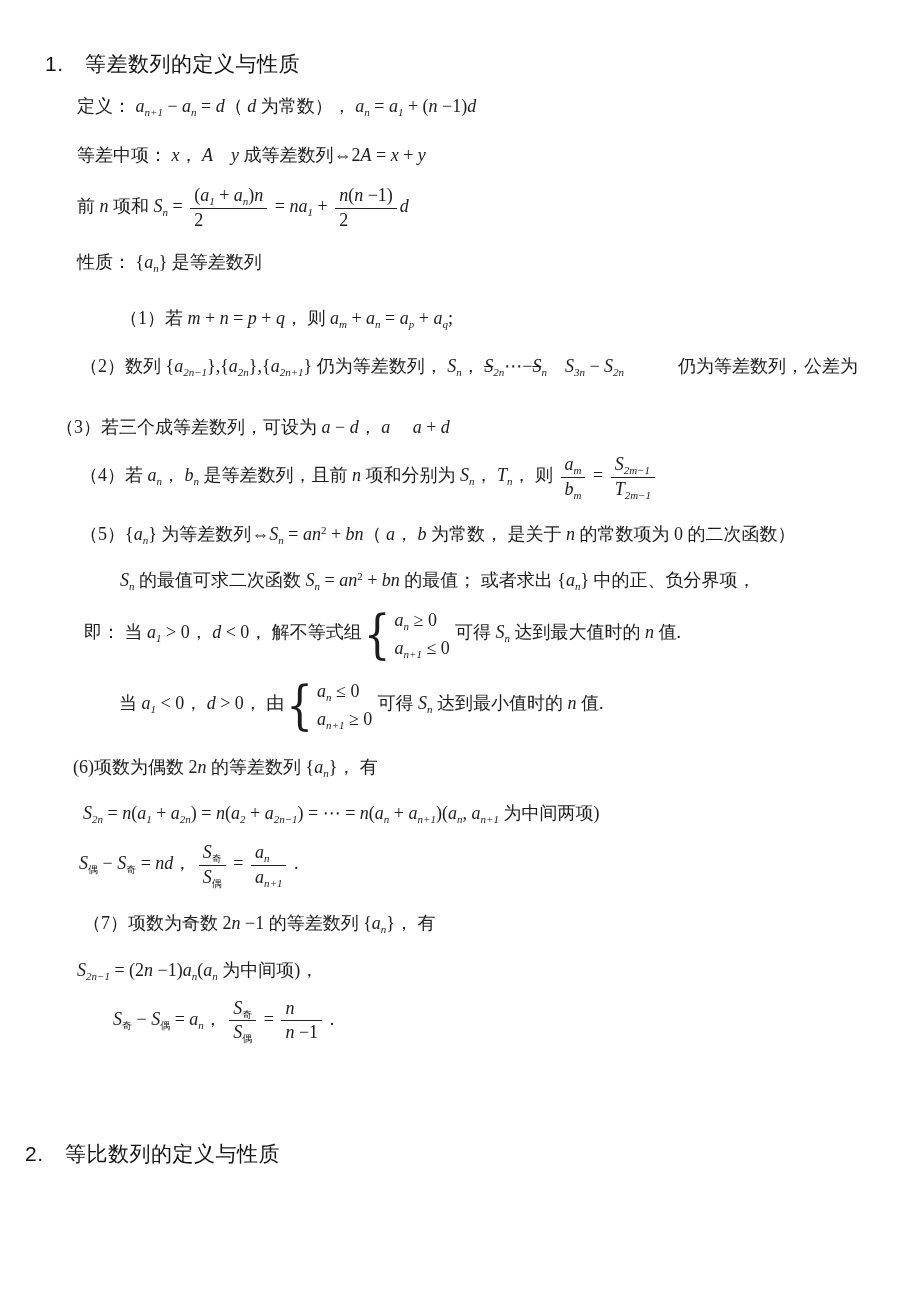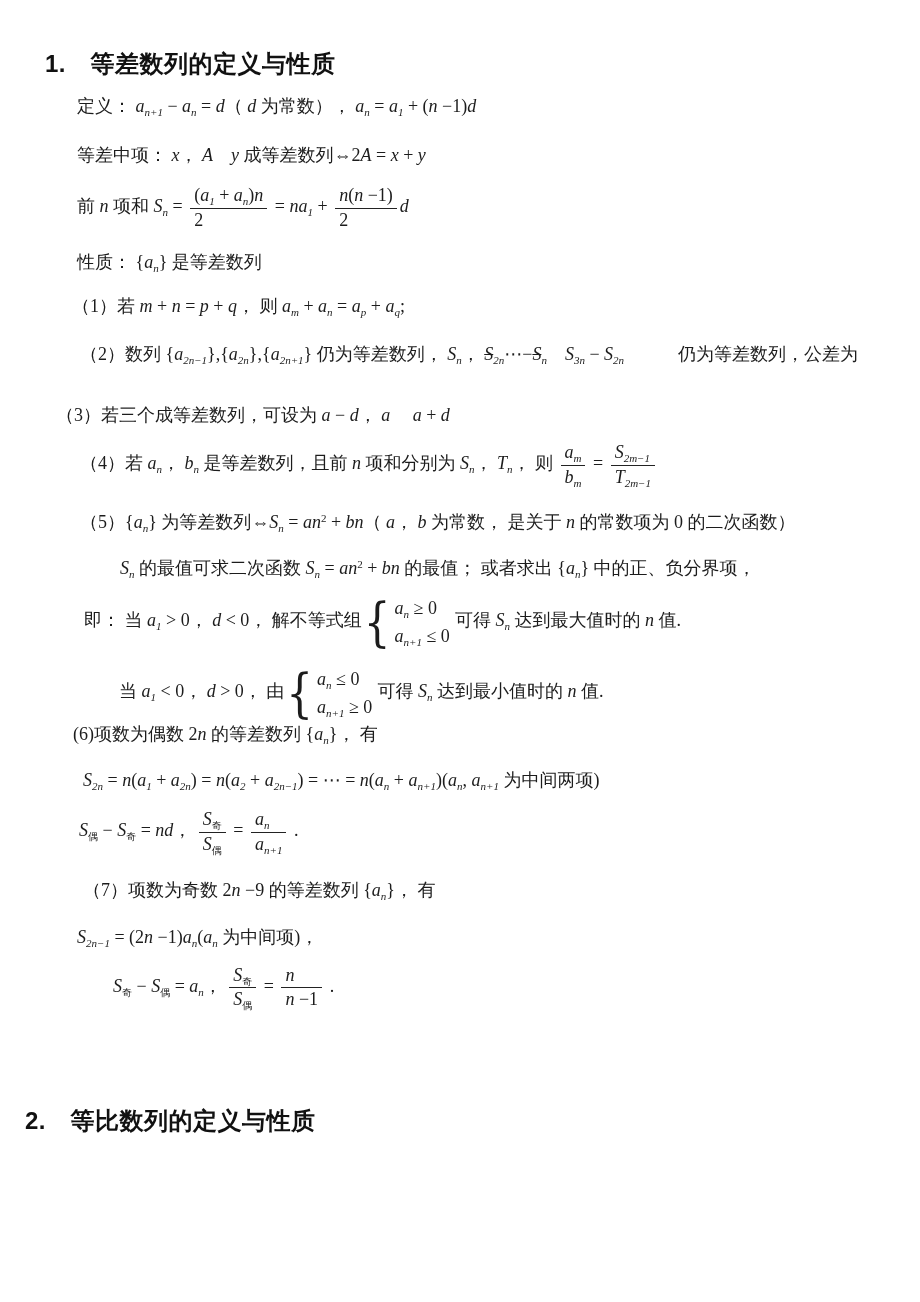--- a/index.html
+++ b/index.html
@@ -12,22 +12,22 @@
     color:#1c1c1c;
   }
   .line{
     white-space:pre;
     font-size:18px;
     line-height:27px;
   }
   
   #h1,#h2{
     font-family:"Liberation Sans","DejaVu Sans",sans-serif;
-    font-weight:700;
-    font-size:24px;
+    font-weight:400;
+    font-size:21px;
     letter-spacing:0.5px;
     color:#111111;
   }
   
   .mi{font-style:italic;}
   .upt{font-style:normal;}
   .st{text-decoration:line-through;text-decoration-thickness:1px;}
   sub.sb{font-size:11px;font-style:italic;line-height:0;vertical-align:-4px;}
   sub.sb.upr{font-style:normal;font-size:10px;}
   sup.sp{font-size:11px;font-style:normal;line-height:0;vertical-align:6px;}
@@ -43,30 +43,30 @@
     transform:scaleY(1.25);margin-right:4px;
   }
   .cases .rows{display:inline-block;text-align:left;}
   .cases .row{display:block;line-height:28px;white-space:pre;}
   
   #h1   {margin-top:50px;padding-left:45px;}
   #def  {margin-top:16px;padding-left:77px;}
   #mid  {margin-top:22px;padding-left:77px;}
   #sum  {margin-top:16px;padding-left:77px;}
   #prop {margin-top:18px;padding-left:77px;}
-  #p1   {margin-top:17px;padding-left:72px;}
+  #p1   {margin-top:29px;padding-left:120px;}
   #p2   {margin-top:21px;padding-left:80px;}
   #n2d  {margin-top:20px;padding-left:36px;}
   #p3   {margin-top:34px;padding-left:56px;}
   #p4   {margin-top:13px;padding-left:80px;}
   #p5   {margin-top:21px;padding-left:80px;}
   #smax {margin-top:19px;padding-left:120px;}
   #ie   {margin-top:12px;padding-left:84px;}
   #when2{margin-top:15px;padding-left:119px;}
-  #p6   {padding-left:73px;}
+  #p6   {margin-top:21px;padding-left:73px;}
   #s2n  {margin-top:19px;padding-left:83px;}
   #seven{margin-top:15px;padding-left:79px;}
   #p7   {margin-top:21px;padding-left:83px;}
   #s2n1 {margin-top:20px;padding-left:77px;}
   #sodd {margin-top:14px;padding-left:113px;}
   #h2   {margin-top:96px;padding-left:25px;}
 </style>
 </head>
 <body>
 
@@ -81,18 +81,18 @@
       <div class="line" id="p2"><span class="upt">（2）数列 {</span><span class="mi">a</span><sub class="sb">2n−1</sub><span class="upt">},{</span><span class="mi">a</span><sub class="sb">2n</sub><span class="upt">},{</span><span class="mi">a</span><sub class="sb">2n+1</sub><span class="upt">} 仍为等差数列， </span><span class="mi">S</span><sub class="sb">n</sub><span class="upt">， </span><span class="mi st">S</span><sub class="sb">2n</sub><span class="upt">⋯−</span><span class="mi st">S</span><sub class="sb">n</sub><span class="upt">　</span><span class="mi">S</span><sub class="sb">3n</sub><span class="upt"> − </span><span class="mi">S</span><sub class="sb">2n</sub><span class="upt">　　　仍为等差数列，公差为</span></div>
       <div class="line" id="p3"><span class="upt">（3）若三个成等差数列，可设为 </span><span class="mi">a</span><span class="upt"> − </span><span class="mi">d</span><span class="upt">， </span><span class="mi">a</span><span class="upt">　 </span><span class="mi">a</span><span class="upt"> + </span><span class="mi">d</span></div>
       <div class="line" id="p4"><span class="upt">（4）若 </span><span class="mi">a</span><sub class="sb">n</sub><span class="upt">， </span><span class="mi">b</span><sub class="sb">n</sub><span class="upt"> 是等差数列，且前 </span><span class="mi">n</span><span class="upt"> 项和分别为 </span><span class="mi">S</span><sub class="sb">n</sub><span class="upt">， </span><span class="mi">T</span><sub class="sb">n</sub><span class="upt">， 则 </span><span class="frac"><span class="num"><span class="mi">a</span><sub class="sb">m</sub></span><span class="den"><span class="mi">b</span><sub class="sb">m</sub></span></span><span class="upt"> = </span><span class="frac"><span class="num"><span class="mi">S</span><sub class="sb">2m−1</sub></span><span class="den"><span class="mi">T</span><sub class="sb">2m−1</sub></span></span></div>
       <div class="line" id="p5"><span class="upt">（5）{</span><span class="mi">a</span><sub class="sb">n</sub><span class="upt">} 为等差数列⇔</span><span class="mi">S</span><sub class="sb">n</sub><span class="upt"> = </span><span class="mi">an</span><sup class="sp">2</sup><span class="upt"> + </span><span class="mi">bn</span><span class="upt">（ </span><span class="mi">a</span><span class="upt">， </span><span class="mi">b</span><span class="upt"> 为常数， 是关于 </span><span class="mi">n</span><span class="upt"> 的常数项为 0 的二次函数）</span></div>
       <div class="line" id="smax"><span class="mi">S</span><sub class="sb">n</sub><span class="upt"> 的最值可求二次函数 </span><span class="mi">S</span><sub class="sb">n</sub><span class="upt"> = </span><span class="mi">an</span><sup class="sp">2</sup><span class="upt"> + </span><span class="mi">bn</span><span class="upt"> 的最值； 或者求出 {</span><span class="mi">a</span><sub class="sb">n</sub><span class="upt">} 中的正、负分界项，</span></div>
       <div class="line" id="ie"><span class="upt">即： 当 </span><span class="mi">a</span><sub class="sb">1</sub><span class="upt"> &gt; 0， </span><span class="mi">d</span><span class="upt"> &lt; 0， 解不等式组</span><span class="cases"><span class="lb">{</span><span class="rows"><span class="row"><span class="mi">a</span><sub class="sb">n</sub><span class="upt"> ≥ 0</span></span><span class="row"><span class="mi">a</span><sub class="sb">n+1</sub><span class="upt"> ≤ 0</span></span></span></span><span class="upt">可得 </span><span class="mi">S</span><sub class="sb">n</sub><span class="upt"> 达到最大值时的 </span><span class="mi">n</span><span class="upt"> 值.</span></div>
       <div class="line" id="when2"><span class="upt">当 </span><span class="mi">a</span><sub class="sb">1</sub><span class="upt"> &lt; 0， </span><span class="mi">d</span><span class="upt"> &gt; 0， 由</span><span class="cases"><span class="lb">{</span><span class="rows"><span class="row"><span class="mi">a</span><sub class="sb">n</sub><span class="upt"> ≤ 0</span></span><span class="row"><span class="mi">a</span><sub class="sb">n+1</sub><span class="upt"> ≥ 0</span></span></span></span><span class="upt">可得 </span><span class="mi">S</span><sub class="sb">n</sub><span class="upt"> 达到最小值时的 </span><span class="mi">n</span><span class="upt"> 值.</span></div>
       <div class="line" id="p6"><span class="upt">(6)项数为偶数 2</span><span class="mi">n</span><span class="upt"> 的等差数列 {</span><span class="mi">a</span><sub class="sb">n</sub><span class="upt">}， 有</span></div>
       <div class="line" id="s2n"><span class="mi">S</span><sub class="sb">2n</sub><span class="upt"> = </span><span class="mi">n</span><span class="upt">(</span><span class="mi">a</span><sub class="sb">1</sub><span class="upt"> + </span><span class="mi">a</span><sub class="sb">2n</sub><span class="upt">) = </span><span class="mi">n</span><span class="upt">(</span><span class="mi">a</span><sub class="sb">2</sub><span class="upt"> + </span><span class="mi">a</span><sub class="sb">2n−1</sub><span class="upt">) = ⋯ = </span><span class="mi">n</span><span class="upt">(</span><span class="mi">a</span><sub class="sb">n</sub><span class="upt"> + </span><span class="mi">a</span><sub class="sb">n+1</sub><span class="upt">)(</span><span class="mi">a</span><sub class="sb">n</sub><span class="upt">, </span><span class="mi">a</span><sub class="sb">n+1</sub><span class="upt"> 为中间两项)</span></div>
       <div class="line" id="seven"><span class="mi">S</span><sub class="sb upr">偶</sub><span class="upt"> − </span><span class="mi">S</span><sub class="sb upr">奇</sub><span class="upt"> = </span><span class="mi">nd</span><span class="upt">， </span><span class="frac"><span class="num"><span class="mi">S</span><sub class="sb upr">奇</sub></span><span class="den"><span class="mi">S</span><sub class="sb upr">偶</sub></span></span><span class="upt"> = </span><span class="frac"><span class="num"><span class="mi">a</span><sub class="sb">n</sub></span><span class="den"><span class="mi">a</span><sub class="sb">n+1</sub></span></span><span class="upt"> .</span></div>
-      <div class="line" id="p7"><span class="upt">（7）项数为奇数 2</span><span class="mi">n</span><span class="upt"> −9 的等差数列 {</span><span class="mi">a</span><sub class="sb">n</sub><span class="upt">}， 有</span></div>
+      <div class="line" id="p7"><span class="upt">（7）项数为奇数 2</span><span class="mi">n</span><span class="upt"> −1 的等差数列 {</span><span class="mi">a</span><sub class="sb">n</sub><span class="upt">}， 有</span></div>
       <div class="line" id="s2n1"><span class="mi">S</span><sub class="sb">2n−1</sub><span class="upt"> = (2</span><span class="mi">n</span><span class="upt"> −1)</span><span class="mi">a</span><sub class="sb">n</sub><span class="upt">(</span><span class="mi">a</span><sub class="sb">n</sub><span class="upt"> 为中间项)，</span></div>
       <div class="line" id="sodd"><span class="mi">S</span><sub class="sb upr">奇</sub><span class="upt"> − </span><span class="mi">S</span><sub class="sb upr">偶</sub><span class="upt"> = </span><span class="mi">a</span><sub class="sb">n</sub><span class="upt">， </span><span class="frac"><span class="num"><span class="mi">S</span><sub class="sb upr">奇</sub></span><span class="den"><span class="mi">S</span><sub class="sb upr">偶</sub></span></span><span class="upt"> = </span><span class="frac"><span class="num"><span class="mi">n</span></span><span class="den"><span class="mi">n</span><span class="upt"> −1</span></span></span><span class="upt"> .</span></div>
       <div class="line" id="h2"><span class="upt">2.　等比数列的定义与性质</span></div>
     </div>
 </div>
 
 </body></html>

